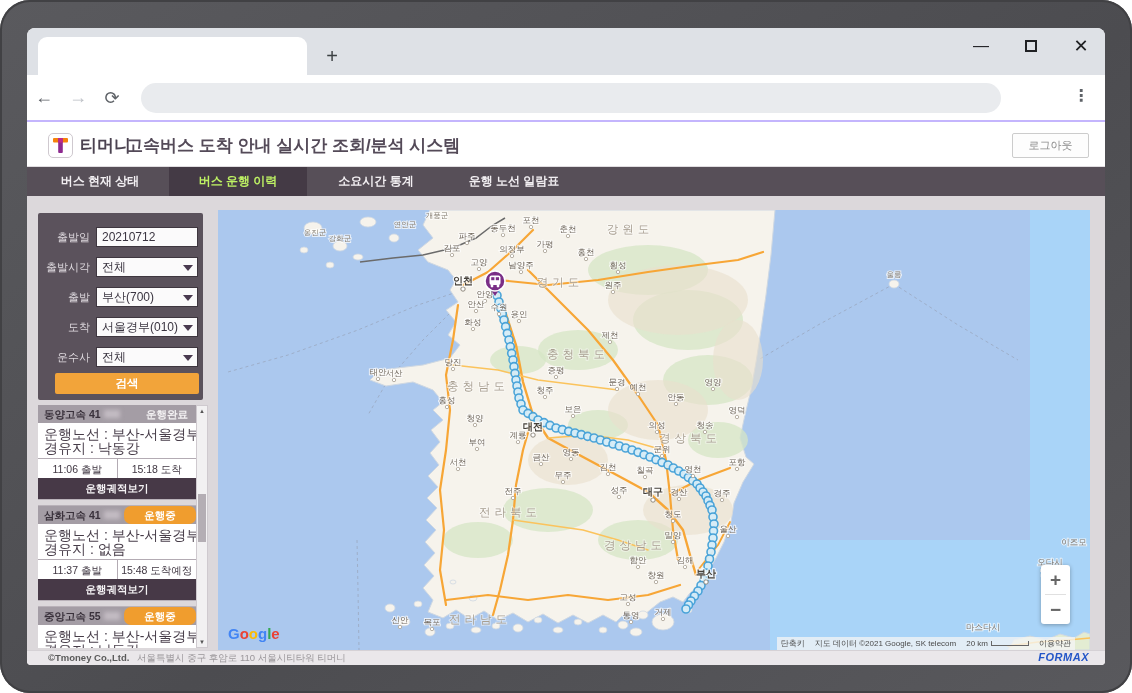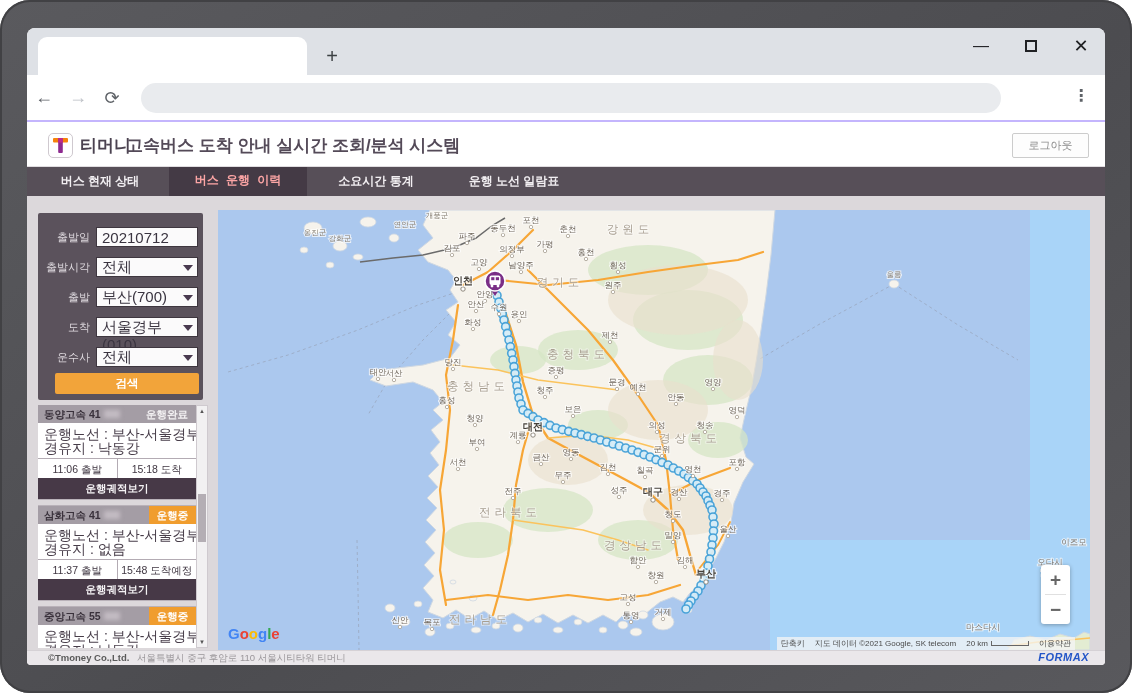--- a/index.html
+++ b/index.html
@@ -24,41 +24,41 @@
   .appheader { position:absolute; left:0; top:92px; width:1078px; height:47px; background:#fff; border-top:2px solid #c4b5fd; border-bottom:1px solid #e0dde0; }
   .logo { position:absolute; left:21px; top:11px; width:25px; height:25px; background:#fff; border:1px solid #cfc9cf; border-radius:5px; }
   .logo svg { position:absolute; left:3px; top:3px; }
   .brand { position:absolute; left:53px; top:12px; font-size:17px; font-weight:bold; color:#4b4250; }
   .apptitle { position:absolute; left:99px; top:12px; font-size:17px; font-weight:bold; color:#544a58; }
   .logoutbtn { position:absolute; right:16px; top:11px; width:77px; height:25px; border:1px solid #cccccc; background:#fdfdfd; border-radius:2px; font-size:11px; color:#8b8b8b; text-align:center; line-height:23px; }
 
   
   .navbar { position:absolute; left:0; top:139px; width:1078px; height:29px; background:#574f58; display:flex; padding-left:4px; }
   .ntab { width:138px; height:29px; line-height:29px; text-align:center; font-size:12px; font-weight:bold; color:#f2eff2; }
-  .ntab.active { background:#443a45; color:#fca5a5;font-family:Liberation Mono, monospace; }
+  .ntab.active { background:#443a45; color:#bef264; }
 
   
   .content { position:absolute; left:0; top:168px; width:1078px; height:454px; background:#dcd8db; }
 
   
   .panel { position:absolute; left:11px; top:17px; width:165px; height:187px; background:#5b525c; border-radius:2px; }
   .frow { position:absolute; left:0; height:20px; width:165px; }
   .flabel { position:absolute; left:0; width:52px; text-align:right; font-size:11px; color:#ded9de; line-height:20px; }
-  .fctl { position:absolute; left:58px; width:102px; height:20px; background:#fbfafb; border:1px solid #3e363f; font-size:15px; color:#3a3440; line-height:18px; padding-left:5px; }
+  .fctl { position:absolute; left:58px; width:102px; height:20px; background:#fbfafb; border:1px solid #3e363f; font-size:12px; color:#3a3440; line-height:18px; padding-left:5px; }
   .fctl .arr { position:absolute; right:4px; top:7px; width:0; height:0; border-left:5px solid transparent; border-right:5px solid transparent; border-top:6px solid #4a3a50; }
   .searchbtn { position:absolute; left:17px; top:160px; width:144px; height:21px; background:#f2a43a; color:#fff; font-size:11.5px; font-weight:bold; text-align:center; line-height:21px; border-radius:2px; }
 
   
   .list { position:absolute; left:11px; top:209px; width:158px; height:243px; overflow:hidden; }
   .card { width:158px; margin-bottom:7px; background:#ffffff; box-shadow:0 0 0 1px #b9b2b9; }
   .chead { height:18px; background:#a49da5; display:flex; }
   .cname { flex:1; font-size:10.5px; font-weight:bold; color:#39313b; line-height:18px; padding-left:6px; white-space:nowrap; }
   .blur { display:inline-block; width:16px; height:8px; background:#c3bcc3; filter:blur(2px); }
   .cstatus { font-size:10.5px; font-weight:bold; line-height:18px; padding:0 8px; color:#f3f1f3; }
-  .cstatus.running { background:#f09d2e; color:#fff; width:47px; text-align:center; padding:0; }
+  .cstatus.running { background:#f09d2e; color:#fff; width:72px; text-align:center; padding:0;border-radius:7px; }
   .cbody { padding:4px 6px 3px 6px; }
   .cline { font-size:14px; color:#473d49; line-height:14px; white-space:nowrap; }
   .ctimes { display:flex; height:20px; border-top:1px solid #b3abb3; }
   .ctime { flex:1; text-align:center; font-size:10.5px; color:#3f3641; line-height:20px; }
   .ctime:first-child { border-right:1px solid #b3abb3; }
   .cbtn { height:21px; background:#473947; color:#f4f2f4; font-size:10.5px; font-weight:bold; text-align:center; line-height:21px; }
   .cbtn:empty, .ctimes.empty { display:none; }
 
   
   .lscroll { position:absolute; left:169px; top:209px; width:12px; height:243px; background:#f2f1f2; border:1px solid #cfcacf; }

